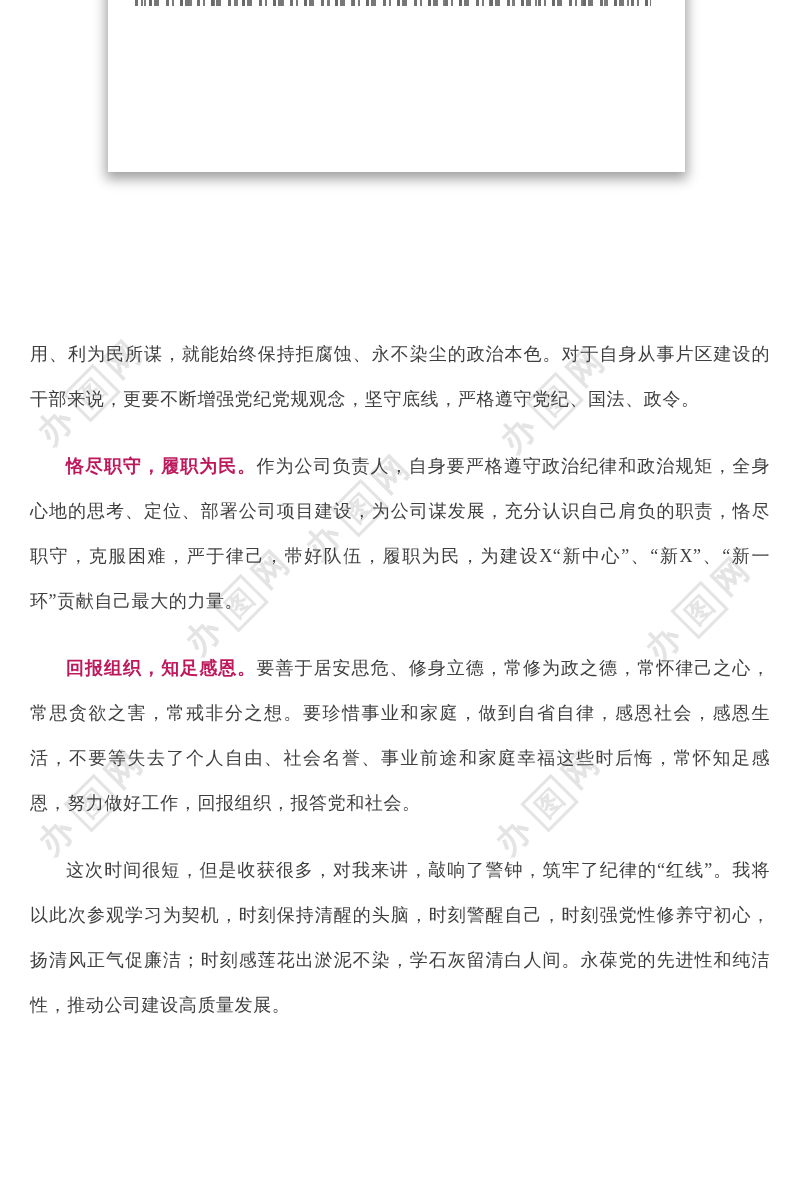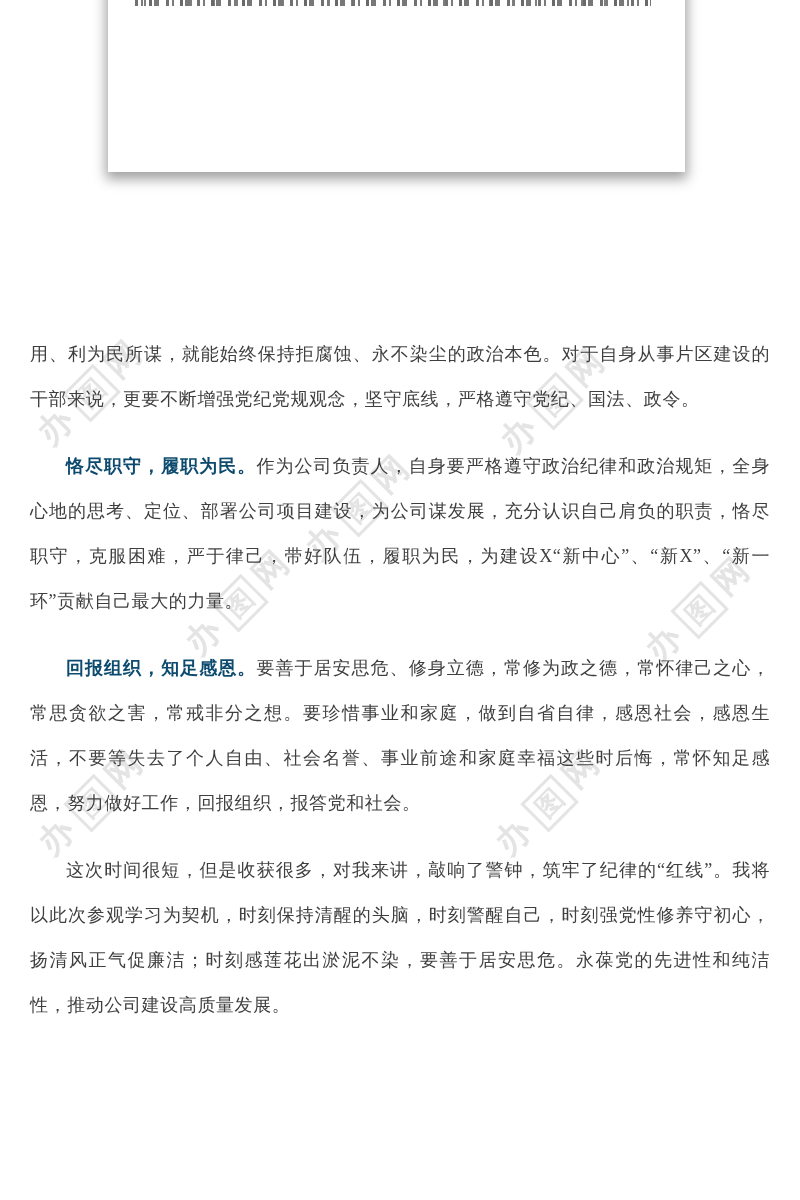--- a/index.html
+++ b/index.html
@@ -85,21 +85,21 @@
     text-align: justify;
   }
   .doc-paragraph {
     margin: 0 0 22px 0;
   }
   .doc-paragraph.indent {
     text-indent: 2em;
   }
   .doc-paragraph strong {
     font-weight: 700;
-    color: #0c4a6e;
+    color: #be185d;
   }
 </style>
 </head>
 <body>
 
 <div class="screen">
 
   <div class="page-card-top">
     <div class="clipped-text-line"></div>
   </div>
@@ -111,16 +111,16 @@
       <div class="watermark" style="left: 240px; top: 600px; color: rgb(228, 228, 228);"><span>办</span><span class="wm-logo">图</span><span>网</span></div>
       <div class="watermark" style="left: 700px; top: 607px; color: rgb(228, 228, 228);"><span>办</span><span class="wm-logo">图</span><span>网</span></div>
       <div class="watermark" style="left: 93px; top: 800px; color: rgb(228, 228, 228);"><span>办</span><span class="wm-logo">图</span><span>网</span></div>
       <div class="watermark" style="left: 550px; top: 800px; color: rgb(228, 228, 228);"><span>办</span><span class="wm-logo">图</span><span>网</span></div>
     </div>
 
   <div class="doc-text" id="doc-text">
       <p class="doc-paragraph">用、利为民所谋，就能始终保持拒腐蚀、永不染尘的政治本色。对于自身从事片区建设的干部来说，更要不断增强党纪党规观念，坚守底线，严格遵守党纪、国法、政令。</p>
       <p class="doc-paragraph indent"><strong>恪尽职守，履职为民。</strong>作为公司负责人，自身要严格遵守政治纪律和政治规矩，全身心地的思考、定位、部署公司项目建设，为公司谋发展，充分认识自己肩负的职责，恪尽职守，克服困难，严于律己，带好队伍，履职为民，为建设X“新中心”、“新X”、“新一环”贡献自己最大的力量。</p>
       <p class="doc-paragraph indent"><strong>回报组织，知足感恩。</strong>要善于居安思危、修身立德，常修为政之德，常怀律己之心，常思贪欲之害，常戒非分之想。要珍惜事业和家庭，做到自省自律，感恩社会，感恩生活，不要等失去了个人自由、社会名誉、事业前途和家庭幸福这些时后悔，常怀知足感恩，努力做好工作，回报组织，报答党和社会。</p>
-      <p class="doc-paragraph indent">这次时间很短，但是收获很多，对我来讲，敲响了警钟，筑牢了纪律的“红线”。我将以此次参观学习为契机，时刻保持清醒的头脑，时刻警醒自己，时刻强党性修养守初心，扬清风正气促廉洁；时刻感莲花出淤泥不染，要善于居安思危。永葆党的先进性和纯洁性，推动公司建设高质量发展。</p>
+      <p class="doc-paragraph indent">这次时间很短，但是收获很多，对我来讲，敲响了警钟，筑牢了纪律的“红线”。我将以此次参观学习为契机，时刻保持清醒的头脑，时刻警醒自己，时刻强党性修养守初心，扬清风正气促廉洁；时刻感莲花出淤泥不染，学石灰留清白人间。永葆党的先进性和纯洁性，推动公司建设高质量发展。</p>
     </div>
 
 </div>
 
 </body></html>

